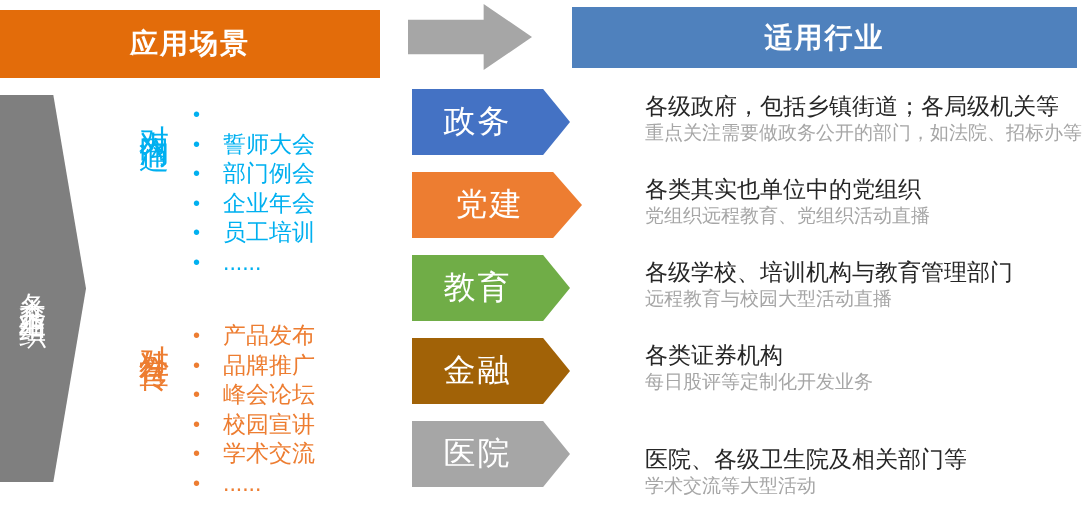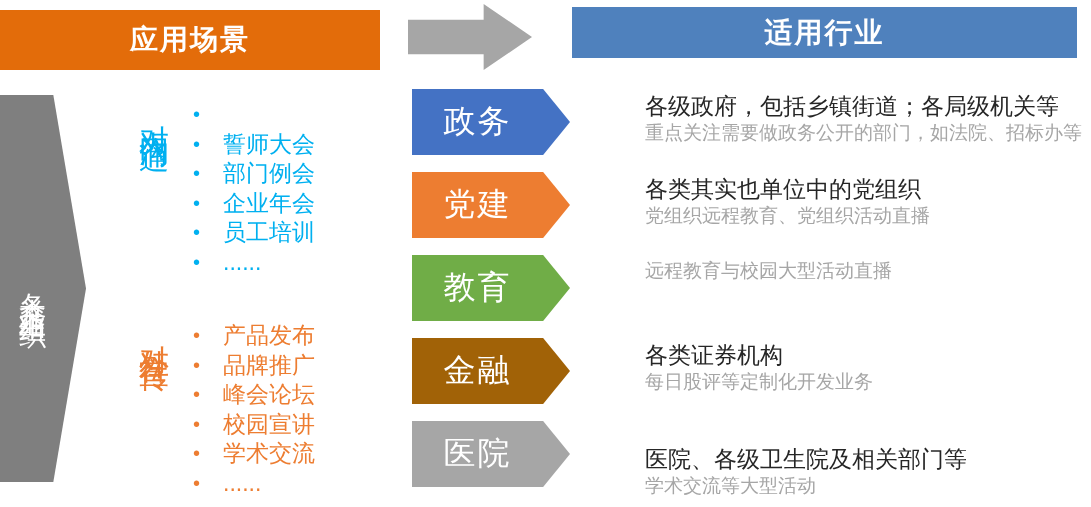--- a/index.html
+++ b/index.html
@@ -3,22 +3,22 @@
 <meta charset="utf-8">
 <style>
   html,body{margin:0;padding:0;background:#fff;}
   .canvas{
     position:relative;width:1091px;height:507px;background:#ffffff;
     font-family:"Liberation Sans","DejaVu Sans",sans-serif;overflow:hidden;
   }
   
   .hdr{position:absolute;display:flex;align-items:center;justify-content:center;
        color:#fff;font-size:28px;font-weight:bold;letter-spacing:2px;}
-  .hdr-left{left:0;top:10px;width:380px;height:60px;}
-  .hdr-right{left:572px;top:7px;width:505px;height:51px;}
+  .hdr-left{left:0;top:10px;width:380px;height:68px;}
+  .hdr-right{left:572px;top:7px;width:505px;height:61px;}
   
   .top-arrow{position:absolute;left:408px;top:4px;width:124px;height:66px;
     clip-path:polygon(0 24%,61% 24%,61% 0,100% 50%,61% 100%,61% 76%,0 76%);}
   
   .left-banner{position:absolute;left:0;top:95px;width:86px;height:387px;
     clip-path:polygon(0 0,62% 0,100% 50%,62% 100%,0 100%);
     display:flex;align-items:center;justify-content:center;}
   .left-banner .vtext{writing-mode:vertical-rl;text-orientation:upright;
     color:#fff;font-size:27px;letter-spacing:6px;margin-right:22px;line-height:1;}
   
@@ -78,21 +78,21 @@
     <li><span class="dot">•</span><span>品牌推广</span></li>
     <li><span class="dot">•</span><span>峰会论坛</span></li>
     <li><span class="dot">•</span><span>校园宣讲</span></li>
     <li><span class="dot">•</span><span>学术交流</span></li>
     <li><span class="dot">•</span><span>......</span></li>
   </ul>
 
   <div class="tag tag-0" style="background-color: rgb(68, 114, 196);">
     <span>政务</span>
   </div>
-  <div class="tag tag-1" style="background-color: rgb(237, 125, 49);">
+  <div class="tag tag-1" style="background-color: rgb(237, 125, 49); padding-left: 12px;">
     <span>党建</span>
   </div>
   <div class="tag tag-2" style="background-color: rgb(112, 173, 71);">
     <span>教育</span>
   </div>
   <div class="tag tag-3" style="background-color: #a16207;">
     <span>金融</span>
   </div>
   <div class="tag tag-4" style="background-color: rgb(166, 166, 166);">
     <span>医院</span>
@@ -100,20 +100,21 @@
 
   <div class="desc desc-0">
     <div class="main">各级政府，包括乡镇街道；各局级机关等</div>
     <div class="sub">重点关注需要做政务公开的部门，如法院、招标办等</div>
   </div>
   <div class="desc desc-1">
     <div class="main">各类其实也单位中的党组织</div>
     <div class="sub">党组织远程教育、党组织活动直播</div>
   </div>
   <div class="desc desc-2">
+    <div class="main">各级学校、培训机构与教育管理部门</div>
     <div class="sub">远程教育与校园大型活动直播</div>
   </div>
   <div class="desc desc-3">
     <div class="main">各类证券机构</div>
     <div class="sub">每日股评等定制化开发业务</div>
   </div>
   <div class="desc desc-4">
     <div class="main">医院、各级卫生院及相关部门等</div>
     <div class="sub">学术交流等大型活动</div>
   </div>

